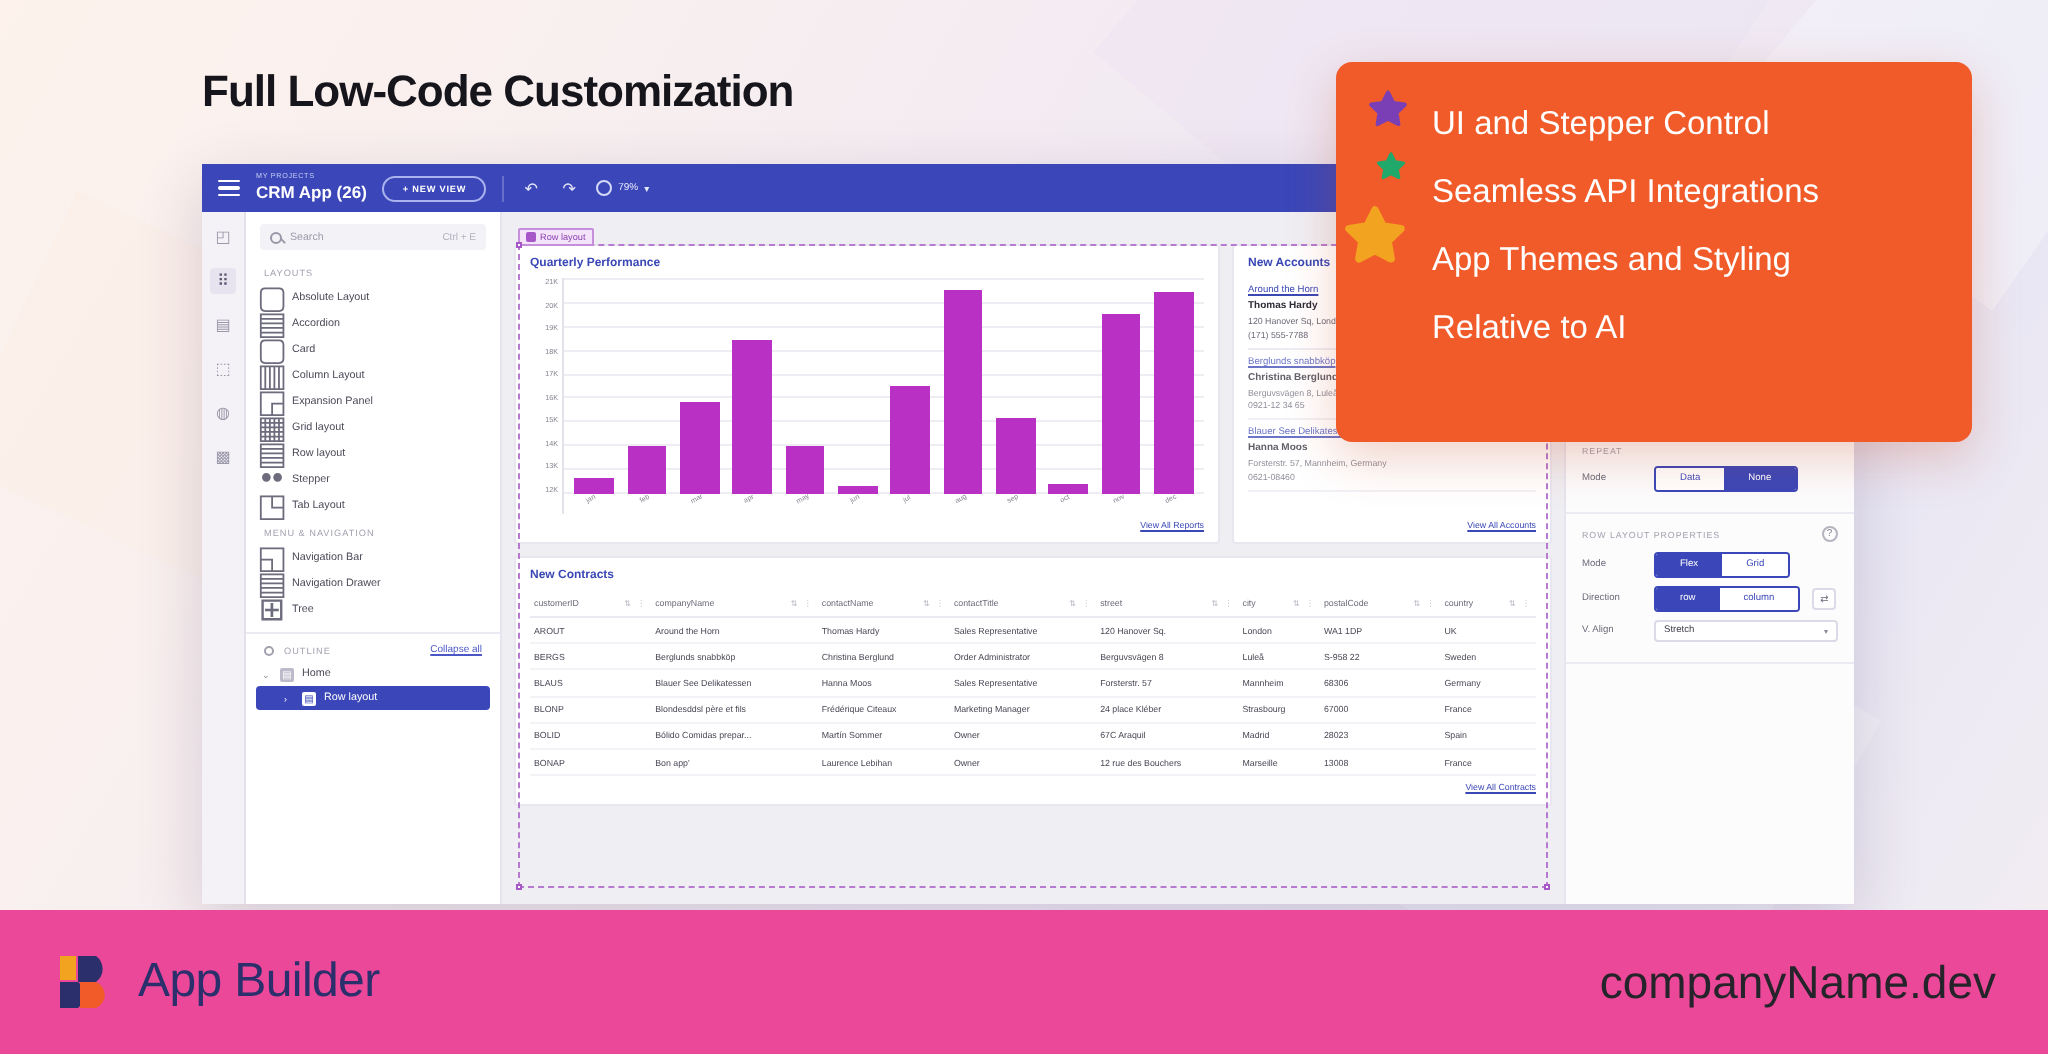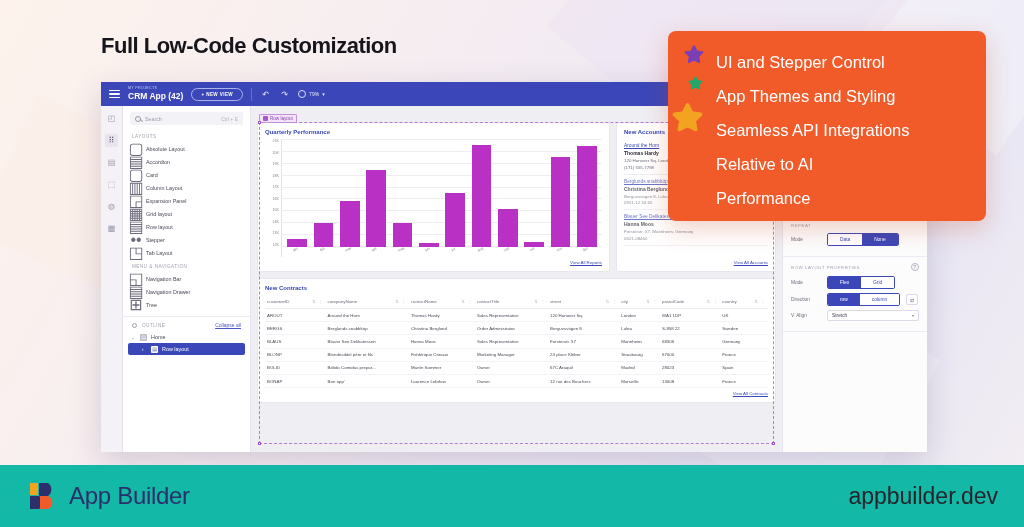--- a/index.html
+++ b/index.html
@@ -152,21 +152,21 @@
   }
   .callout .line { color: #fff; font-size: 16.5px; line-height: 34px; white-space: nowrap; }
   .star { position: absolute; }
   .star svg { display: block; }
   .star-1 { left: 16px; top: 14px; }
   .star-2 { left: 20px; top: 45px; }
   .star-3 { left: 4px; top: 72px; }
 
   
   .footer {
-    position: absolute; left: 0; right: 0; bottom: 0; height: 62px; background: #14b8a6;
+    position: absolute; left: 0; right: 0; bottom: 0; height: 72px; background: #ec4899;
     display: flex; align-items: center; justify-content: space-between; padding: 0 26px; z-index: 7;
   }
   .brand { display: flex; align-items: center; gap: 9px; }
   .brand .bt { font-size: 24px; color: #2b2f6b; font-weight: normal; letter-spacing: -.3px; }
   .site { font-size: 23px; color: #25242b; }
 </style>
 </head>
 <body>
 
 <div class="bg-shapes">
@@ -181,21 +181,21 @@
 <div class="app-window">
 
   <div class="topbar">
     <div class="hamb">
         <span></span>
         <span></span>
         <span></span>
       </div>
     <div class="proj">
       <div class="eyebrow">MY PROJECTS</div>
-      <div class="name">CRM App (42)</div>
+      <div class="name">CRM App (26)</div>
     </div>
     <div class="newview">+ NEW VIEW</div>
     <div class="tb-sep"></div>
     <div class="tb-ico">↶</div>
     <div class="tb-ico">↷</div>
     <div class="zoomctl">
       <span class="zoom-circ"></span>
       <span>79%</span>
       <span>▾</span>
     </div>
@@ -573,30 +573,29 @@
     <svg width="15" height="15" viewBox="0 0 24 24">
         <path d="M12 1.6l3.1 6.2 6.9 1-5 4.8 1.2 6.8L12 17.2 5.8 20.4 7 13.6 2 8.8l6.9-1z" fill="#21a86b" stroke="#21a86b" stroke-width="2.5" stroke-linejoin="round"></path>
       </svg>
   </span>
   <span class="star star-3">
     <svg width="31" height="31" viewBox="0 0 24 24">
         <path d="M12 1.6l3.1 6.2 6.9 1-5 4.8 1.2 6.8L12 17.2 5.8 20.4 7 13.6 2 8.8l6.9-1z" fill="#f2a320" stroke="#f2a320" stroke-width="3" stroke-linejoin="round"></path>
       </svg>
   </span>
   <div class="line">UI and Stepper Control</div>
+  <div class="line">Seamless API Integrations</div>
   <div class="line">App Themes and Styling</div>
-  <div class="line">Seamless API Integrations</div>
   <div class="line">Relative to AI</div>
-  <div class="line">Performance</div>
 </div>
 
 <div class="footer">
   <div class="brand">
     <svg width="34" height="32" viewBox="0 0 34 32">
       <path d="M4 3 h8 v12 h-8 z" fill="#f2a320"></path>
       <path d="M13 3 h9 a8 8 0 0 1 0 13 h-9 z" fill="#2b2f6b"></path>
       <path d="M4 16 h9 a8 8 0 0 1 0 13 h-9 z" fill="#2b2f6b"></path>
       <path d="M14 16 h8 a7 7 0 0 1 0 13 h-8 z" fill="#f15a29"></path>
     </svg>
     <span class="bt">App Builder</span>
   </div>
-  <div class="site">appbuilder.dev</div>
+  <div class="site">companyName.dev</div>
 </div>
 
 </body></html>

